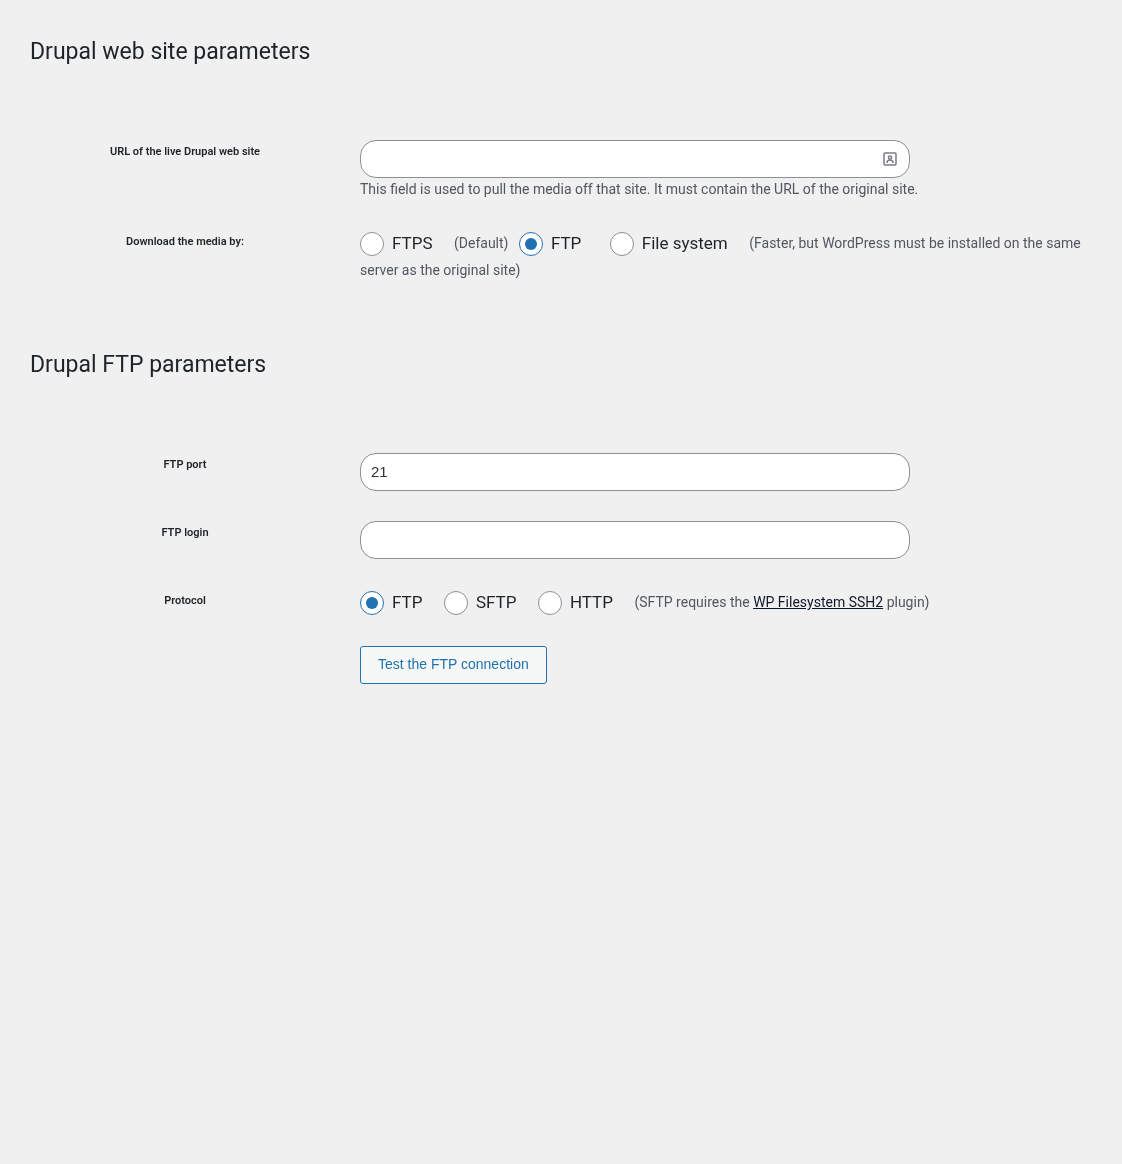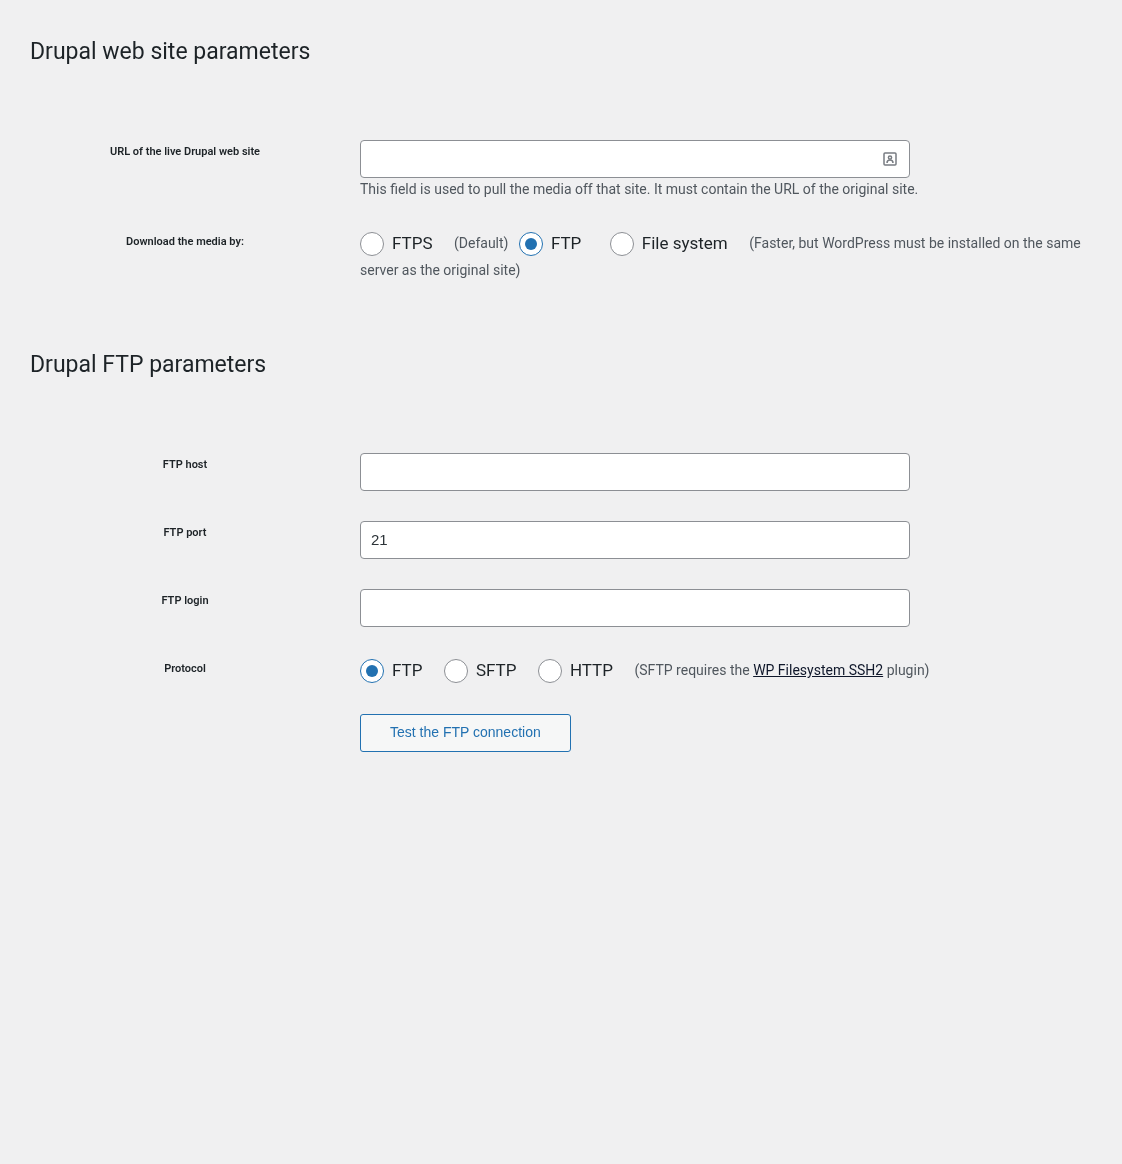--- a/index.html
+++ b/index.html
@@ -37,21 +37,21 @@
       vertical-align: top;
       font-size: 14px;
       line-height: 1.6;
       color: #50575e;
     }
     input[type="text"], input[type="password"] {
       width: 550px;
       padding: 6px 10px;
       font-size: 15px;
       border: 1px solid #8c8f94;
-      border-radius: 4px;
+      border-radius: 16px;
       background: #fff;
       color: #2c3338;
       line-height: 1.6;
       min-height: 30px;
     }
     .description {
       font-size: 14px;
       color: #50575e;
       margin-top: 0;
     }
@@ -98,21 +98,21 @@
       vertical-align: middle;
       text-align: center;
     }
     .link {
       color: #0f172a;
       text-decoration: underline;
       cursor: pointer;
     }
     .button-secondary {
       display: inline-block;
-      padding: 8px 29px;
+      padding: 8px 17px;
       font-size: 14px;
       color: #2271b1;
       background: #f6f7f7;
       border: 1px solid #2271b1;
       border-radius: 3px;
       cursor: pointer;
       line-height: 1.4;
     }
     .input-with-icon {
       position: relative;
@@ -174,24 +174,20 @@
       <span class="note">(Faster, but WordPress must be installed on the same server as the original site)</span>
     </td>
   </tr>
 </tbody>
   </table>
 
 <h2 class="section-gap">Drupal FTP parameters</h2>
 
 <table class="form-table">
   <tbody>
-      <tr>
-    <th>FTP host</th>
-    <td><input type="text" value="" style=""></td>
-  </tr>
   <tr>
     <th>FTP port</th>
     <td><input type="text" value="21" style=""></td>
   </tr>
   <tr>
     <th>FTP login</th>
     <td><input type="text" value="" style=""></td>
   </tr>
   <tr>
     <th>Protocol</th>

